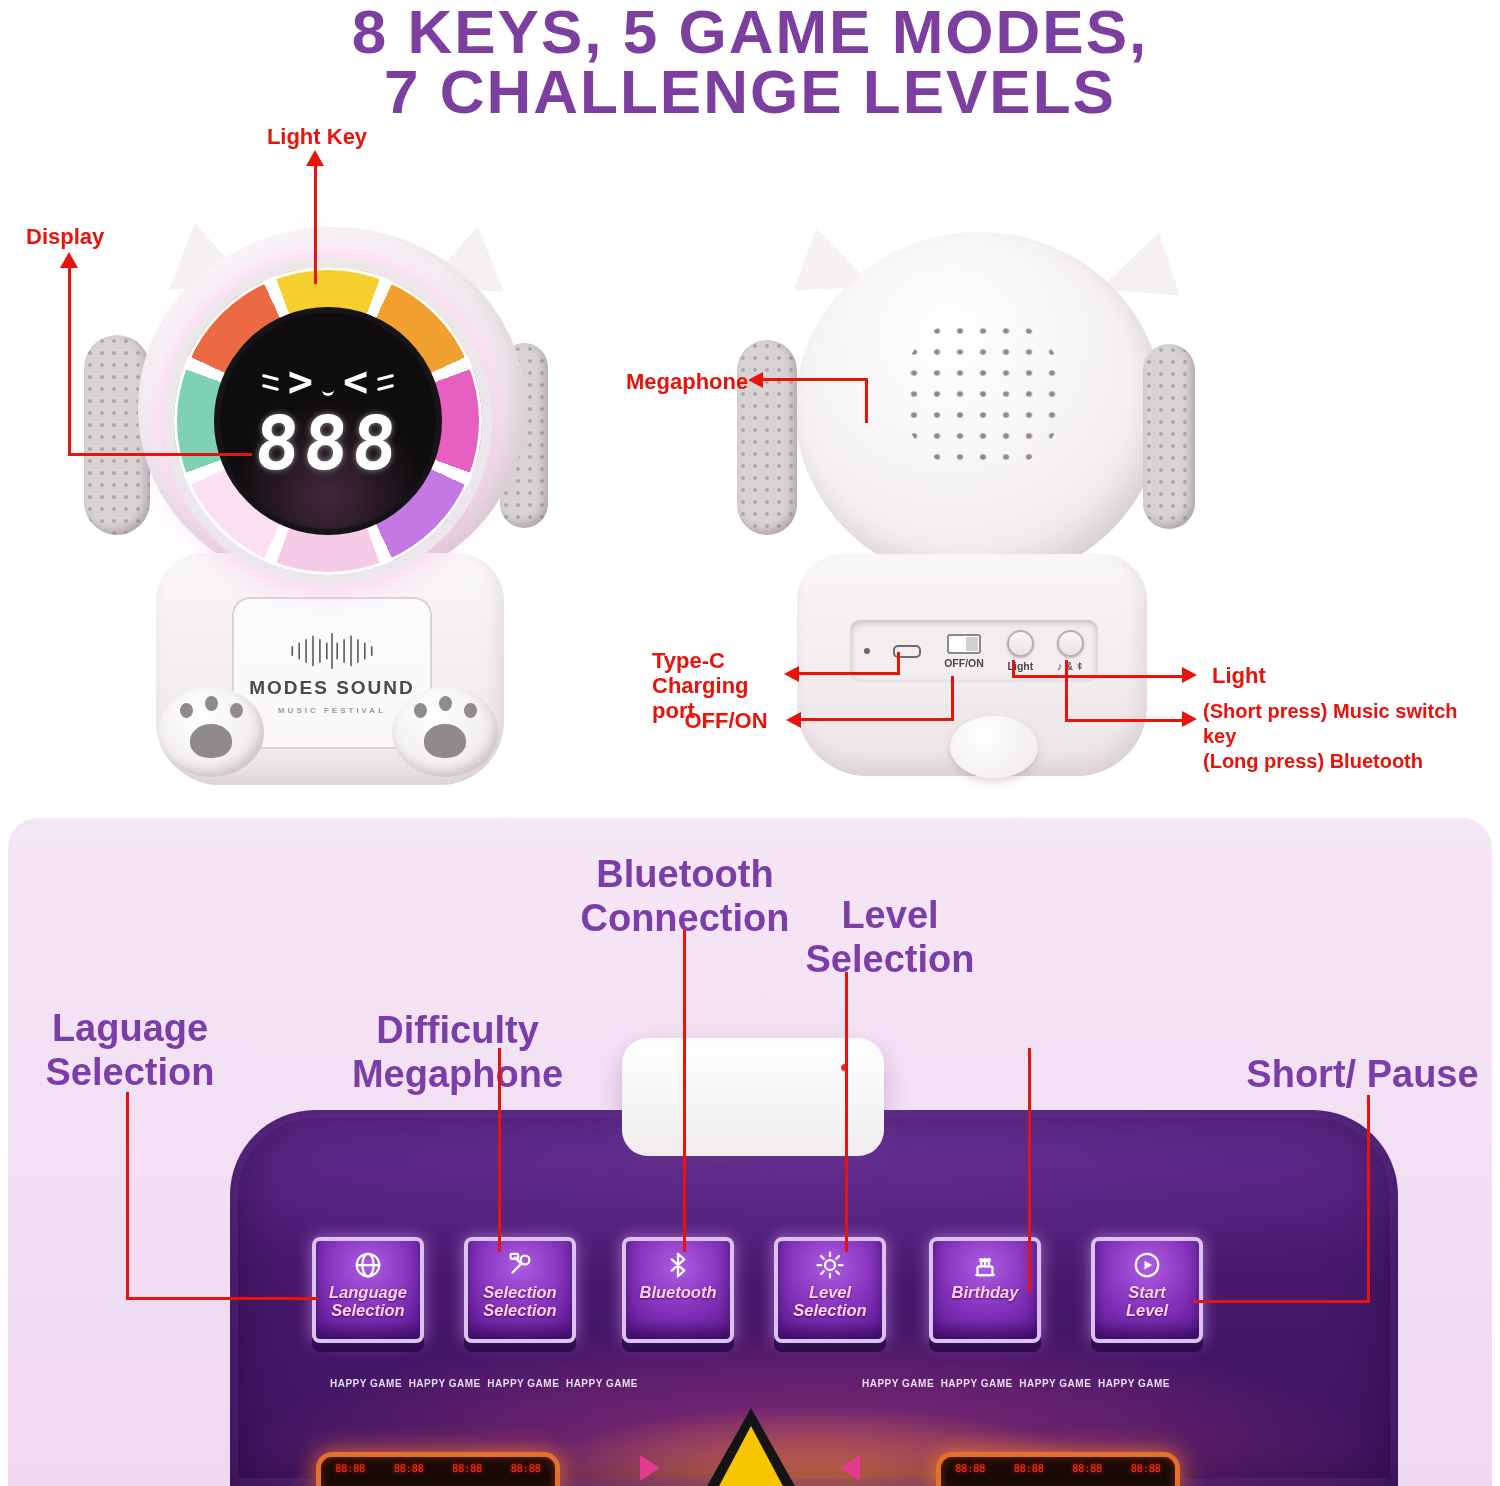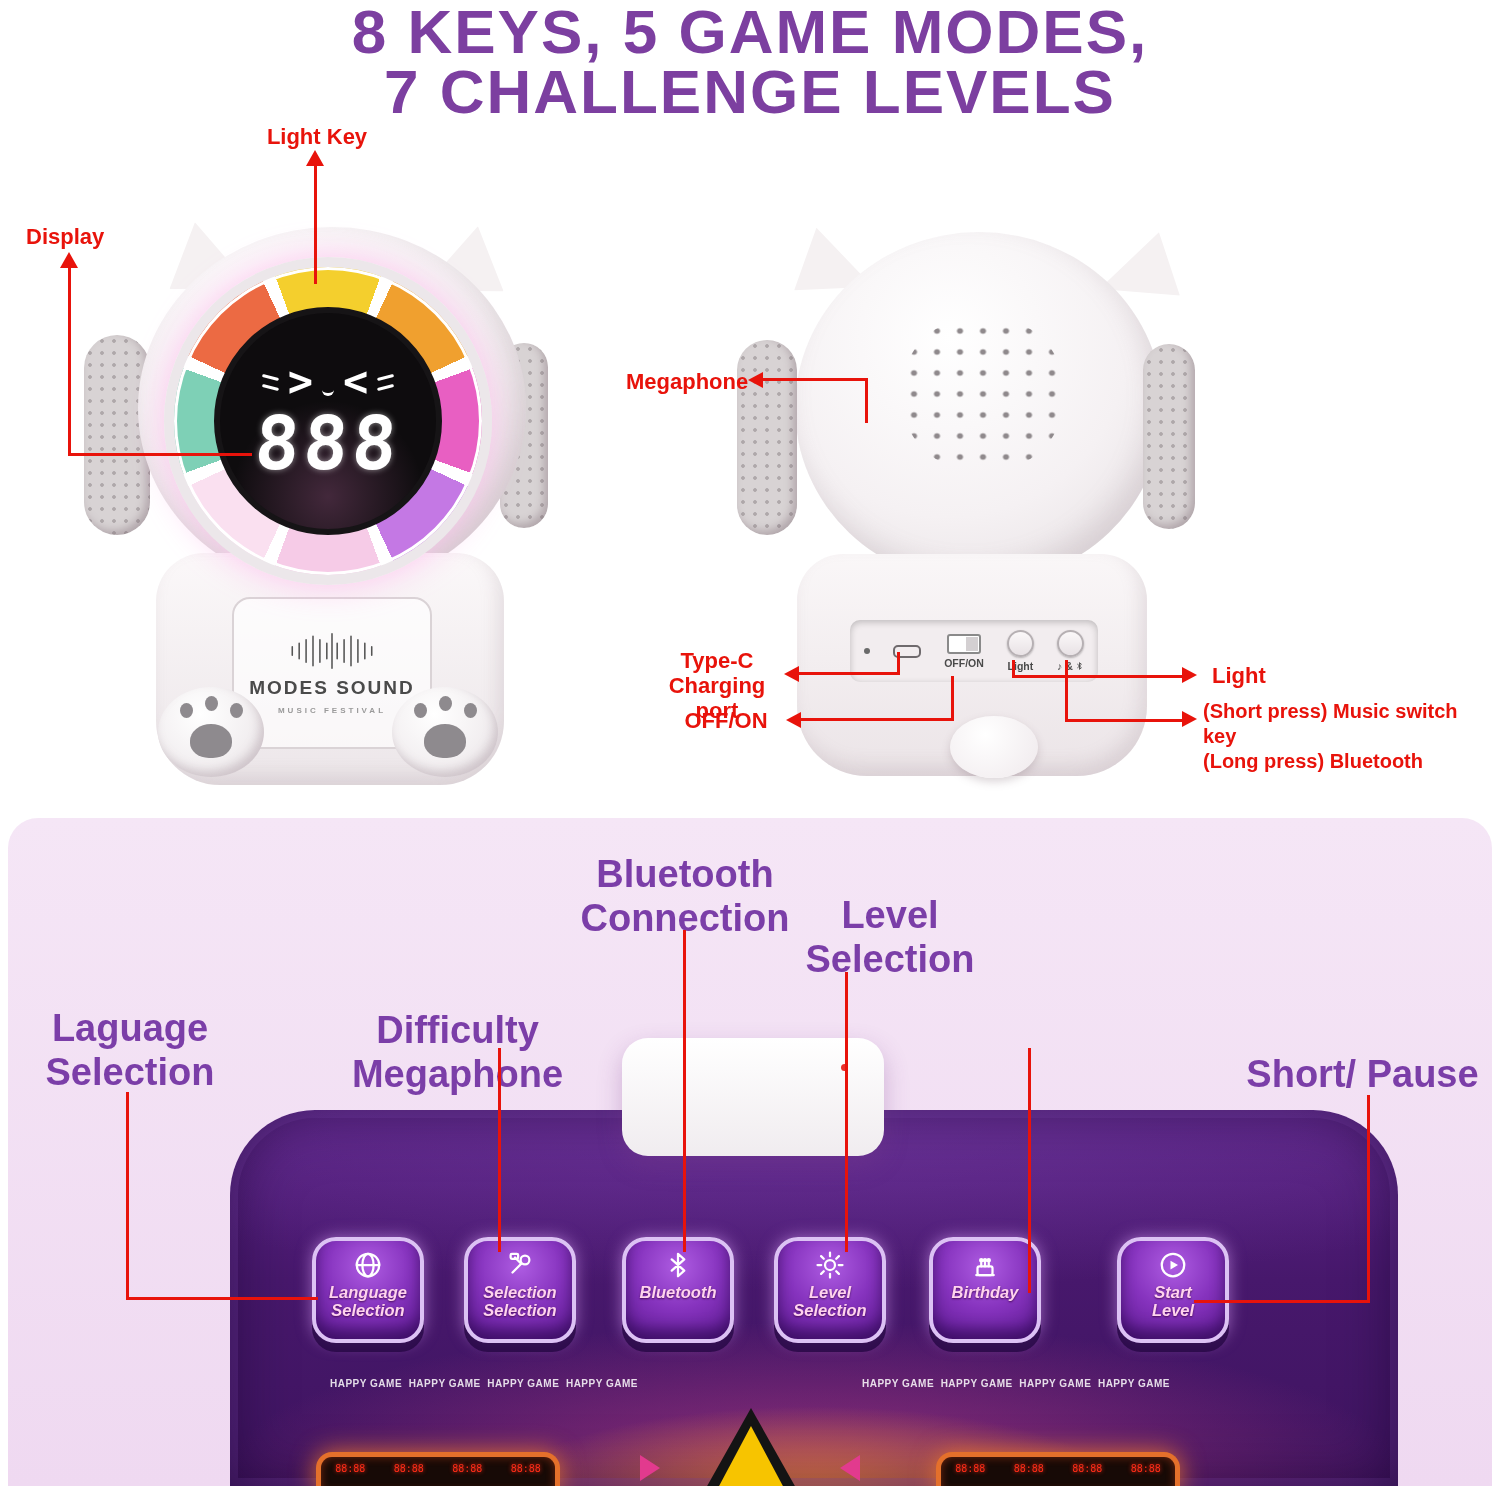--- a/index.html
+++ b/index.html
@@ -109,21 +109,21 @@
   
   .mat{position:absolute;left:230px;top:1110px;width:1168px;height:376px;border-radius:85px 85px 0 0;z-index:2;
        background:
         radial-gradient(46% 42% at 50% 104%, rgba(242,140,48,.95), rgba(242,140,48,0) 60%),
         radial-gradient(70% 55% at 50% 96%, rgba(214,70,140,.55), rgba(214,70,140,0) 72%),
         radial-gradient(120% 80% at 50% 0%, rgba(135,75,185,.4), transparent 60%),
         linear-gradient(180deg,#5B2487,var(--mat-purple,#47186C) 45%,#3F1460);
        box-shadow:inset 0 0 60px rgba(20,0,40,.55), inset 0 0 0 8px rgba(140,80,190,.25);}
 
   
-  .mbtn{position:absolute;top:1237px;width:112px;height:106px;z-index:7;border-radius:24px;box-sizing:border-box;
+  .mbtn{position:absolute;top:1237px;width:112px;height:106px;z-index:7;border-radius:8px;box-sizing:border-box;
         background:radial-gradient(circle at 50% 26%,#AE5CE2 0%,#8633BE 48%,#5C1990 100%);
         border:4px solid #DCC2F4;
         box-shadow:0 9px 0 rgba(40,8,70,.85), 0 0 16px rgba(225,165,255,.55), inset 0 -10px 14px rgba(28,0,58,.5);
         display:flex;flex-direction:column;align-items:center;padding-top:9px;}
   .mbtn svg{width:30px;height:30px;flex:none;margin-bottom:3px;}
   .mbtn .bl{font-size:16.5px;font-weight:800;font-style:italic;color:var(--accent-pink,#FFD3EE);
             line-height:18px;text-shadow:0 1px 2px rgba(55,0,60,.8);white-space:nowrap;}
 
   .hg-group{position:absolute;top:1378px;width:308px;display:flex;justify-content:space-between;z-index:5;}
   .hg-group span{font-size:10px;font-weight:700;color:rgba(255,255,255,.85);letter-spacing:.5px;}
@@ -241,21 +241,21 @@
   <div class="ann" style="left:26px;top:224px;width:110px;">Display</div>
   <div class="arr arr-up" style="left:60px;top:252px;"></div>
   <div class="rl" style="left:68px;top:268px;width:3px;height:188px;"></div>
   <div class="rl" style="left:68px;top:453px;width:184px;height:3px;"></div>
 
   <div class="ann" style="left:626px;top:369px;width:122px;">Megaphone</div>
   <div class="arr arr-left" style="left:748px;top:372px;"></div>
   <div class="rl" style="left:762px;top:378px;width:106px;height:3px;"></div>
   <div class="rl" style="left:865px;top:378px;width:3px;height:45px;"></div>
 
-  <div class="ann" style="left:652px;top:648px;width:130px;text-align:center;">
+  <div class="ann" style="left:652px;top:648px;width:130px;">
     <div>Type-C</div>
     <div>Charging port</div>
   </div>
   <div class="arr arr-left" style="left:784px;top:666px;"></div>
   <div class="rl" style="left:798px;top:672px;width:102px;height:3px;"></div>
   <div class="rl" style="left:897px;top:652px;width:3px;height:22px;"></div>
 
   <div class="ann" style="left:670px;top:708px;width:112px;text-align:center;">OFF/ON</div>
   <div class="arr arr-left" style="left:786px;top:712px;"></div>
   <div class="rl" style="left:800px;top:718px;width:154px;height:3px;"></div>
@@ -344,21 +344,21 @@
         <path d="M5 20h14"></path>
         <rect x="6" y="13" width="12" height="7" rx="1.5"></rect>
         <path d="M9 13v-3M12 13v-3M15 13v-3"></path>
         <circle cx="9" cy="8.2" r=".9"></circle>
         <circle cx="12" cy="8.2" r=".9"></circle>
         <circle cx="15" cy="8.2" r=".9"></circle>
       </svg>
     <span class="bl">Birthday</span>
     <span class="bl"></span>
   </div>
-  <div class="mbtn" style="left:1117px;text-align:center;">
+  <div class="mbtn" style="left:1091px;text-align:center;">
     <svg class="icon" viewBox="0 0 24 24">
         <circle cx="12" cy="12" r="9"></circle>
         <path d="M10 8.5v7l6-3.5z" fill="#fff" stroke="none"></path>
       </svg>
     <span class="bl">Start</span>
     <span class="bl">Level</span>
   </div>
 
   <div class="hg-group" style="left:330px;">
     <span>HAPPY GAME</span>

